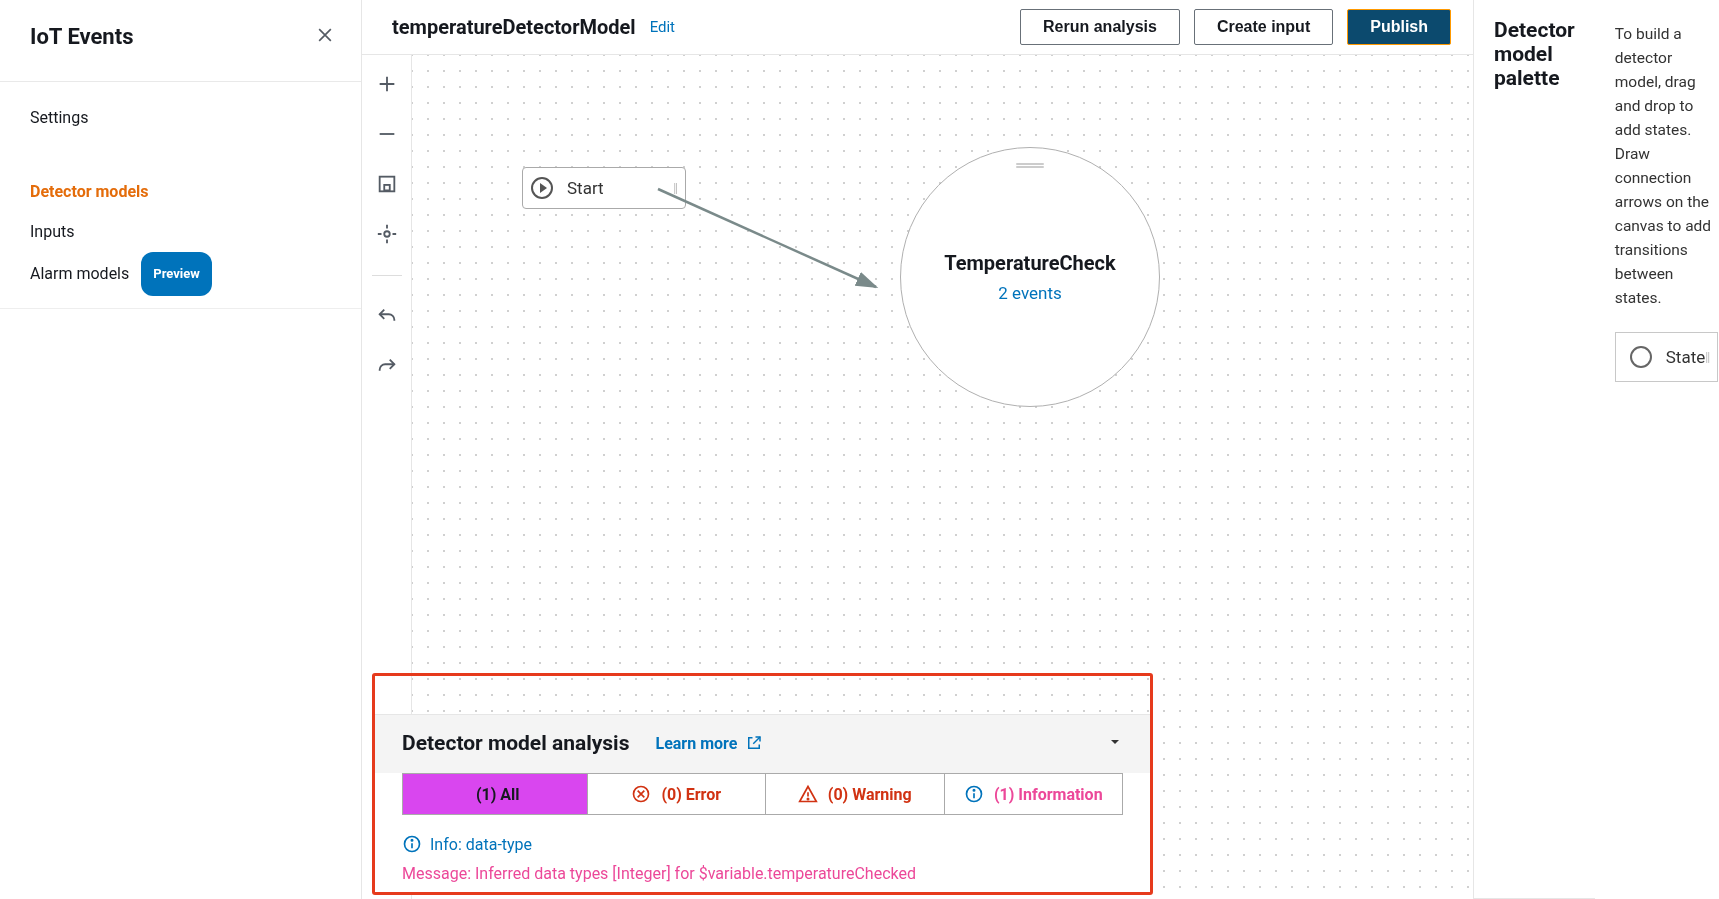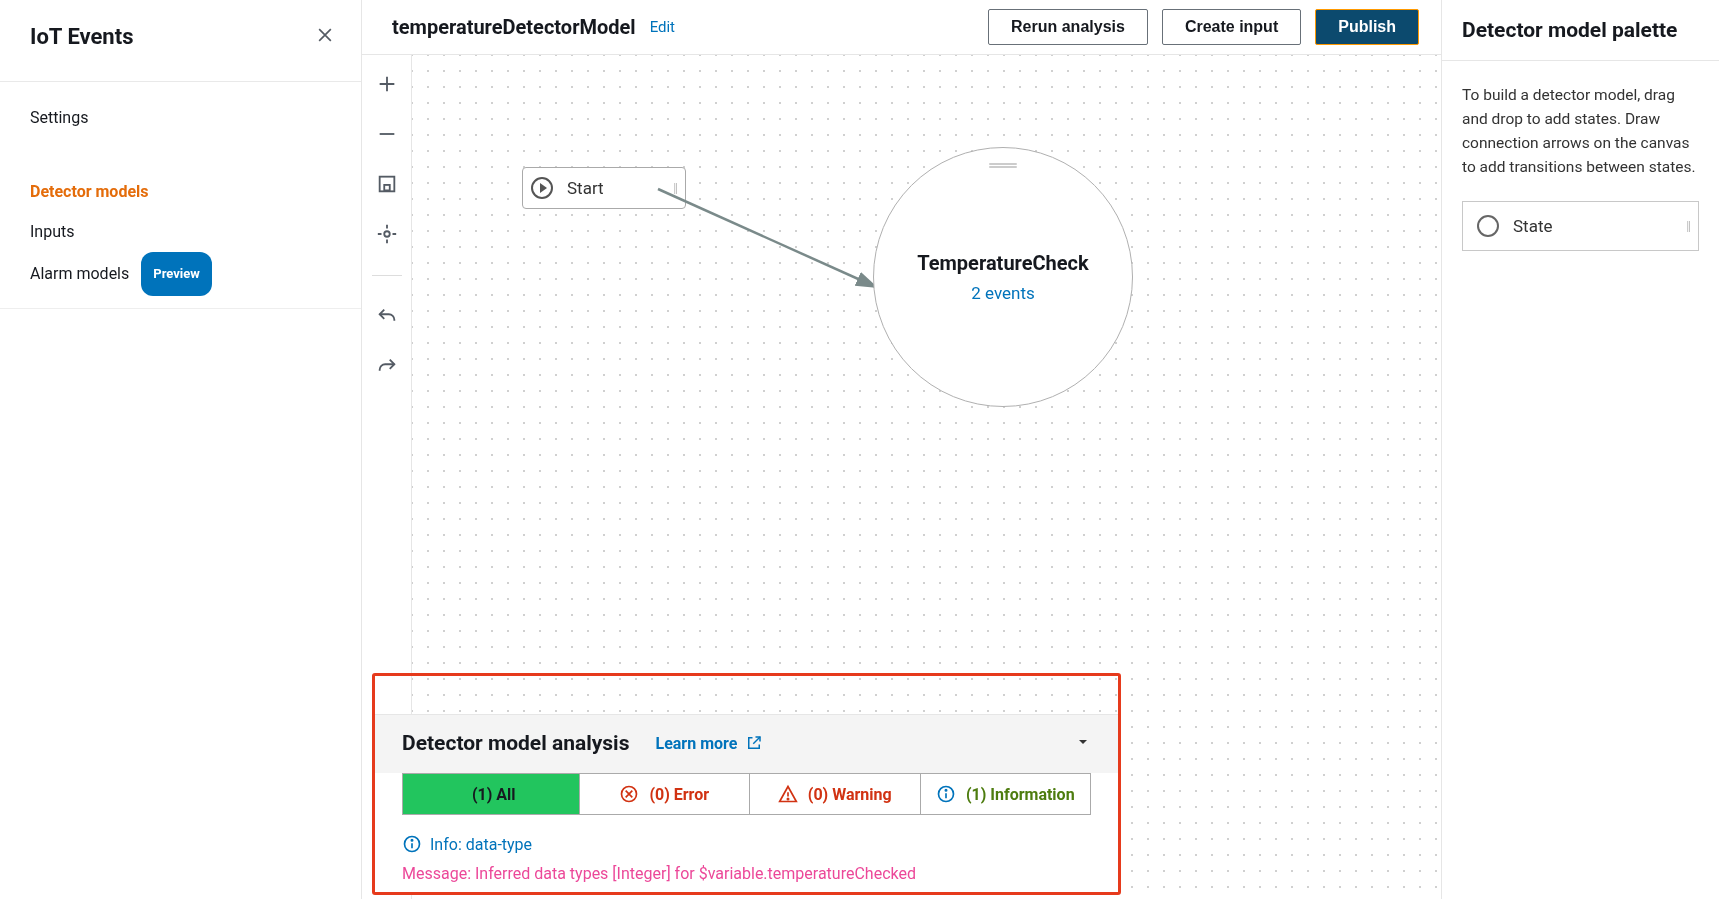--- a/index.html
+++ b/index.html
@@ -39,52 +39,52 @@
   .canvas { position: absolute; inset: 0; background-image: radial-gradient(#d0d0d0 1px, transparent 1px); background-size: 16px 16px; background-position: 8px 8px; }
 
   
   .start-chip { position: absolute; left: 110px; top: 112px; width: 164px; height: 42px; background: #fff; border: 1px solid #aaa; border-radius: 4px; display: flex; align-items: center; padding: 0 8px 0 8px; gap: 14px; }
   .start-chip .play { width: 22px; height: 22px; border: 2px solid #555; border-radius: 50%; display:flex; align-items:center; justify-content:center; }
   .start-chip .play::after { content:""; display:block; width:0; height:0; border-left:7px solid #555; border-top:5px solid transparent; border-bottom:5px solid transparent; margin-left:2px; }
   .start-chip .label { font-size: 17px; color: #333; }
   .start-chip .grip { margin-left:auto; color:#bbb; font-size:12px; letter-spacing:-1px; }
 
   
-  .state-circle { position: absolute; left: 461px; top: 92px; width: 260px; height: 260px; border-radius: 50%; background: #fff; border: 1px solid #b0b0b0; display:flex; flex-direction:column; align-items:center; justify-content:center; gap:8px; }
+  .state-circle { position: absolute; left: 488px; top: 92px; width: 260px; height: 260px; border-radius: 50%; background: #fff; border: 1px solid #b0b0b0; display:flex; flex-direction:column; align-items:center; justify-content:center; gap:8px; }
   .state-circle .grab { position:absolute; top:14px; left:50%; transform:translateX(-50%); width:28px; height:6px; }
   .state-circle .grab::before, .state-circle .grab::after { content:""; display:block; height:2px; background:#ccc; border-radius:1px; margin:1px 0;}
   .state-name { font-size: 20px; font-weight: 700; }
   .state-events { color: #0073bb; font-size: 17px; cursor:pointer; }
 
   
   .arrow { position:absolute; left: 244px; top: 122px; width: 230px; height: 122px; pointer-events:none; }
 
   
-  .palette { width: 278px; border-left: 1px solid #e6e6e6; display:flex; flex-direction:column; }
+  .palette { width: 246px; border-left: 1px solid #e6e6e6; display:flex; }
   .palette h2 { font-size: 21px; font-weight: 700; padding: 18px 20px; border-bottom: 1px solid #e6e6e6; }
   .palette-body { padding: 22px 20px; color:#333; font-size:15.5px; line-height:1.55; }
   .palette-item { margin-top: 22px; display:flex; align-items:center; border:1px solid #c8c8c8; background:#fff; height:50px; cursor:grab; }
   .palette-item .circle { width:22px; height:22px; border:2px solid #666; border-radius:50%; margin:0 14px; }
   .palette-item .label { font-size:17px; }
   .palette-item .grip { margin-left:auto; margin-right:8px; color:#bbb; font-size:12px; letter-spacing:-1px;}
 
   
   .analysis-outline { position:absolute; left: 10px; right: 320px; bottom: 4px; height: 222px; border: 3px solid #e63a1c; border-radius: 3px; pointer-events: none; z-index: 10; }
   .analysis { position:absolute; left: 12px; right: 322px; bottom: 6px; background: #fff; border-top:1px solid #e6e6e6; z-index: 5; }
   .analysis-head { background: #f4f4f4; padding: 16px 28px 18px; display:flex; align-items:center; gap:20px; }
   .analysis-head h3 { font-size: 21px; font-weight:700; }
   .lm { color:#0073bb; font-size:16px; font-weight:700; display:flex; align-items:center; gap:8px; cursor:pointer; margin-left: 6px;}
   .lm svg { width:18px; height:18px; stroke:#0073bb; }
   .chev { margin-left:auto; cursor:pointer; }
   .chev svg { width:16px; height:16px; fill:#333; }
 
   .seg { display:flex; border:1px solid #aaa; margin: 0 28px -1px; }
   .seg-item { flex:1; height:40px; display:flex; align-items:center; justify-content:center; gap:10px; font-size:16px; font-weight:700; cursor:pointer; border-right:1px solid #aaa; background:#fff; }
   .seg-item:last-child { border-right:none; }
-  .seg-item.active { background:#22c55e;padding-left:6px; }
+  .seg-item.active { background:#d946ef;padding-left:6px; }
   .ic { width:20px; height:20px; display:inline-flex; align-items:center; justify-content:center; }
 
   .msg-area { padding: 20px 28px 10px; }
   .msg-title { display:flex; align-items:center; gap:8px; color:#0073bb; font-size:16px; cursor:pointer; margin-bottom:10px; }
   .msg-text { color:#ec4899; font-size:16px; }
 </style>
 </head>
 <body>
 
 <aside class="sidebar">
@@ -226,21 +226,21 @@
           <div class="seg-item" style="color:#d13212;">
             <span class="ic">
                 <svg viewBox="0 0 24 24" width="20" height="20" fill="none" stroke="#d13212" stroke-width="2">
                   <path d="M12 3L2 21h20L12 3z"></path>
                   <path d="M12 10v5"></path>
                   <circle cx="12" cy="18" r="0.8" fill="#d13212"></circle>
                 </svg>
               </span>
             <span>(<span>0</span>) <span>Warning</span></span>
           </div>
-          <div class="seg-item" style="color:#4d7c0f;">
+          <div class="seg-item" style="color:#ec4899;">
             <span class="ic">
                 <svg viewBox="0 0 24 24" width="20" height="20" fill="none" stroke="#0073bb" stroke-width="2">
                   <circle cx="12" cy="12" r="9"></circle>
                   <path d="M12 11v6"></path>
                   <circle cx="12" cy="7.5" r="0.8" fill="#0073bb"></circle>
                 </svg>
               </span>
             <span>(<span>1</span>) <span>Information</span></span>
           </div>
         </div>

